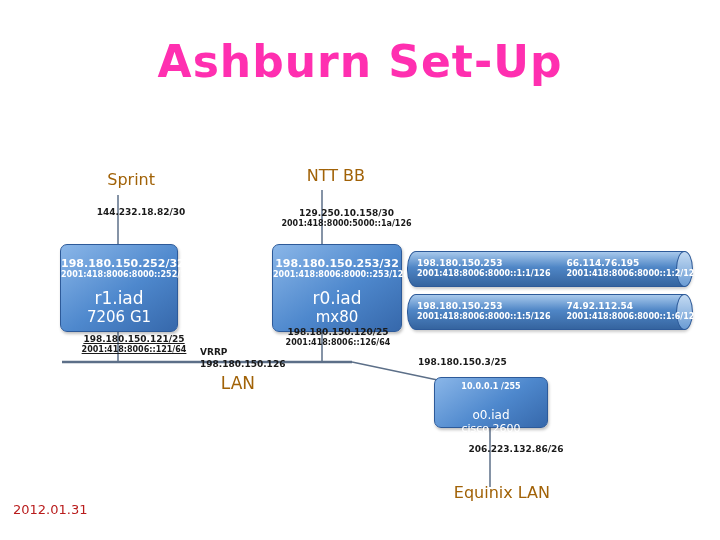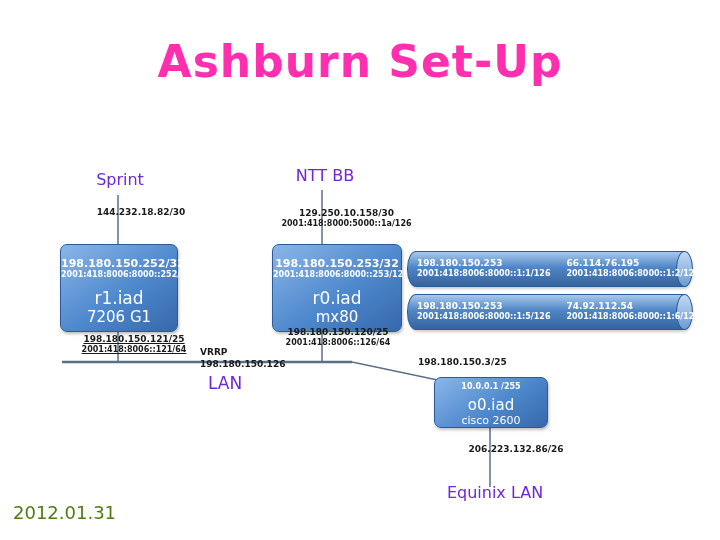--- a/index.html
+++ b/index.html
@@ -1,45 +1,45 @@
 <!DOCTYPE html>
 <html><head>
 <meta charset="utf-8">
 <style>
   html,body{margin:0;padding:0;background:#fff;}
   .slide{position:relative;width:720px;height:540px;background:#ffffff;
          font-family:"DejaVu Sans",sans-serif;overflow:hidden;}
   .title{position:absolute;top:36px;left:0;width:100%;margin:0;text-align:center;
          font-size:44px;font-weight:bold;color:#ff2fb0;letter-spacing:1px;}
   .wires{position:absolute;left:0;top:0;width:720px;height:540px;pointer-events:none;}
-  .biglabel{position:absolute;font-size:16px;color:#6d28d9;text-align:center;}
+  .biglabel{position:absolute;font-size:16px;color:#a16207;text-align:right;}
   .iptext{position:absolute;font-size:9px;font-weight:bold;color:#1a1a1a;
           text-align:center;line-height:1.35;margin-left:16px;}
   .iptext .small6{font-size:8px;}
   .node{position:absolute;border-radius:7px;text-align:center;color:#fff;
         background:linear-gradient(145deg,#8ab6e8 0%,#4e88cd 55%,#3668ab 100%);
         border:1px solid #2d5a99;box-shadow:1px 2px 3px rgba(0,0,0,.25);}
   .node .ip{font-size:11px;font-weight:bold;margin-top:12px;line-height:1.2;}
   .node .ipv6{font-size:8px;font-weight:bold;line-height:1.2;}
   .node .host{font-size:17px;margin-top:8px;line-height:1.2;}
   .node .model{font-size:15px;line-height:1.3;}
   .node.small .ip{font-size:8px;margin-top:4px;}
-  .node.small .host{font-size:15px;margin-top:4px;text-align:center;}
+  .node.small .host{font-size:12px;margin-top:16px;text-align:center;}
   .node.small .model{font-size:11px;}
   .cyl{position:absolute;height:34px;border-radius:9px/17px;color:#fff;
        background:linear-gradient(to bottom,#a8c9ec 0%,#4f86c6 45%,#35649f 100%);
        border:1px solid #2d5a99;box-shadow:1px 2px 3px rgba(0,0,0,.2);}
   .cyl .cap{position:absolute;right:-2px;top:-1px;width:15px;height:34px;border-radius:50%;
        background:linear-gradient(to bottom,#c3daf2,#6b9cd4);border:1px solid #2d5a99;}
   .cyl .col{position:absolute;top:5px;line-height:1.35;font-weight:bold;white-space:nowrap;}
   .cyl .colL{left:9px;}
   .cyl .colR{left:56%;}
   .cyl .ip{font-size:9px;}
   .cyl .ip6{font-size:8px;}
-  .date{position:absolute;left:13px;top:502px;font-size:18px;color:#4d7c0f;}
+  .date{position:absolute;left:13px;top:502px;font-size:13px;color:#b91c1c;}
 </style>
 </head>
 <body>
 
 <div class="slide">
 
   <h1 class="title">Ashburn Set-Up</h1>
 
   <svg class="wires" viewBox="0 0 720 540">
     <line x1="118" y1="195" x2="118" y2="246" stroke="#5c6f88" stroke-width="1.5"></line>

